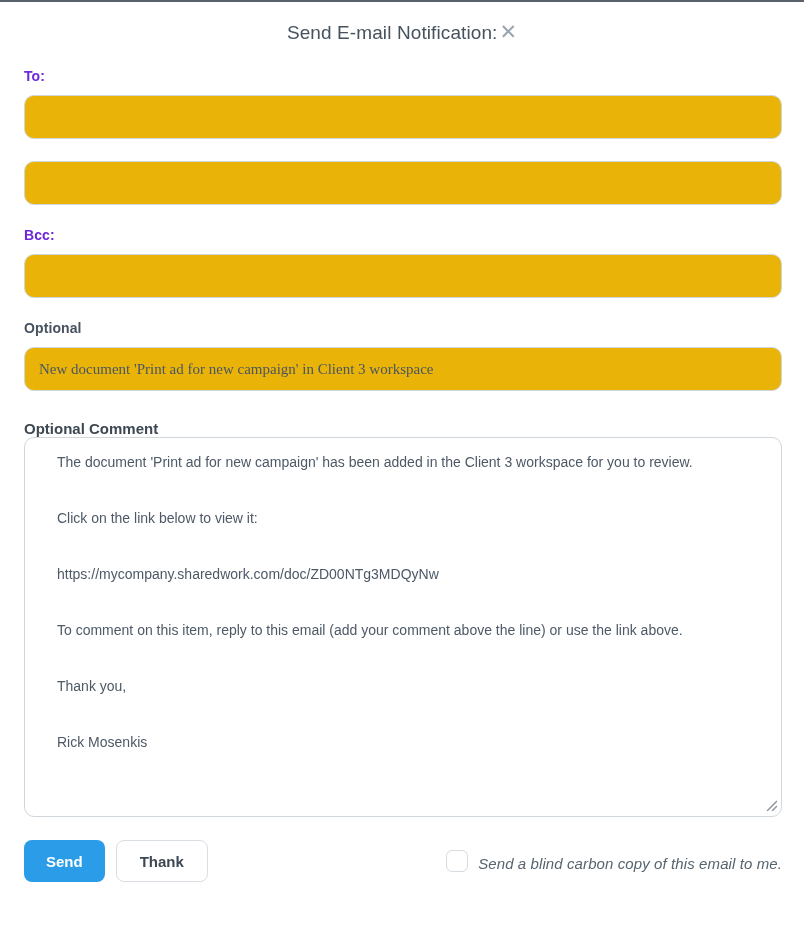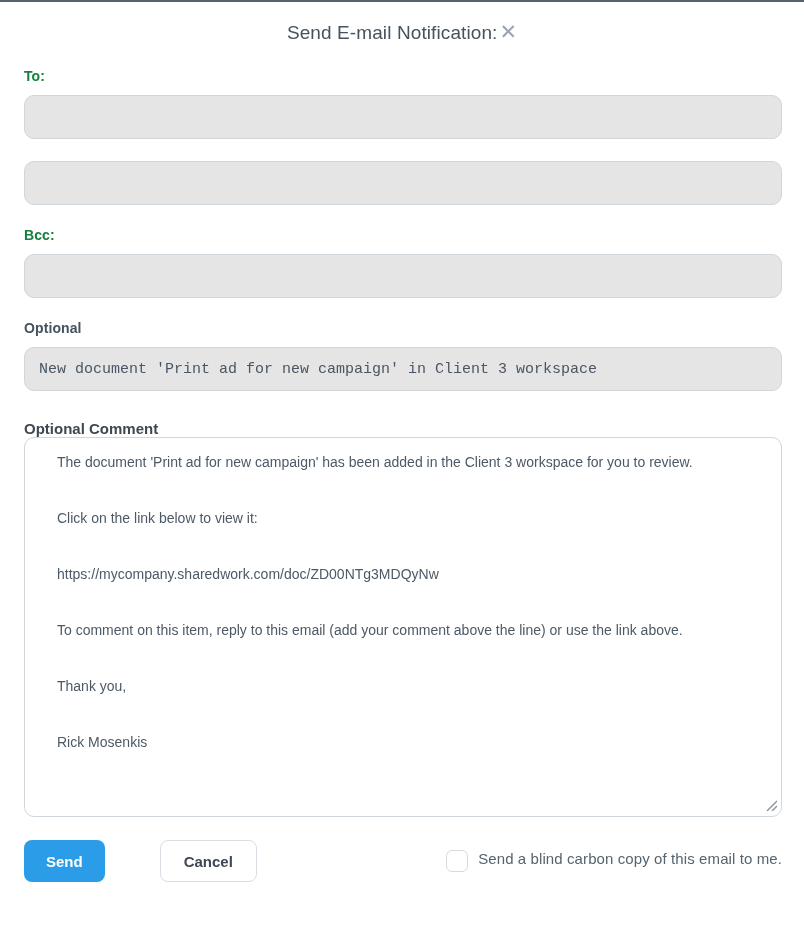--- a/index.html
+++ b/index.html
@@ -43,32 +43,32 @@
   }
   .field { margin-top: 22px; }
   .field.first { margin-top: 24px; }
   .field-label {
     display: block;
     font-size: 14px;
     font-weight: 600;
     margin-bottom: 11px;
     letter-spacing: 0.1px;
   }
-  .field-label.blue { color: #15803d; }
+  .field-label.blue { color: #6d28d9; }
   .field-label.dark { color: #46525e; }
   .text-input {
     width: 100%;
     height: 44px;
     border: 1px solid #cfd6dc;
     border-radius: 10px;
     padding: 0 14px;
     font-size: 15px;
     color: #4a5663;
-    font-family: Liberation Mono, monospace;
-    background: #e5e5e5;
+    font-family: Liberation Serif, serif;
+    background: #eab308;
     outline: none;
   }
   .comment-section { margin-top: 29px; }
   .comment-label {
     display: block;
     font-size: 15px;
     font-weight: 700;
     color: #3d4852;
   }
   .textarea-wrap { position: relative; }
@@ -92,21 +92,20 @@
     position: absolute;
     right: 5px;
     bottom: 6px;
     width: 12px;
     height: 12px;
   }
   .footer {
     display: flex;
     align-items: center;
     margin-top: 23px;
-    gap: 44px;
   }
   .btn {
     height: 42px;
     border-radius: 8px;
     font-size: 15px;
     font-weight: 600;
     cursor: pointer;
     font-family: "Liberation Sans", "DejaVu Sans", sans-serif;
   }
   .btn-send {
@@ -118,22 +117,23 @@
   .btn-cancel {
     background: #ffffff;
     color: #3d4852;
     border: 1px solid #d8dee3;
     padding: 0 23px;
     margin-left: 11px;
   }
   .bcc-self {
     margin-left: auto;
     display: flex;
-    align-items: flex-start;
+    align-items: flex-end;
     cursor: default;
+    font-style: italic;
   }
   .checkbox-box {
     width: 22px;
     height: 22px;
     border: 1px solid #d5dbe0;
     border-radius: 6px;
     background: #ffffff;
     display: inline-block;
     flex: 0 0 auto;
     cursor: pointer;
@@ -192,20 +192,20 @@
 Rick Mosenkis</textarea>
       <svg class="resize-handle" viewBox="0 0 12 12">
         <line x1="2" y1="12" x2="12" y2="2" stroke="#8a949e" stroke-width="1.4"></line>
         <line x1="7" y1="12" x2="12" y2="7" stroke="#8a949e" stroke-width="1.4"></line>
       </svg>
     </div>
   </div>
 
   <div class="footer">
     <button class="btn btn-send">Send</button>
-    <button class="btn btn-cancel">Cancel</button>
+    <button class="btn btn-cancel">Thank</button>
     <div class="bcc-self">
       <span class="checkbox-box"></span>
       <span class="checkbox-label">Send a blind carbon copy of this email to me.</span>
     </div>
   </div>
 
 </div>
 
 </body></html>

